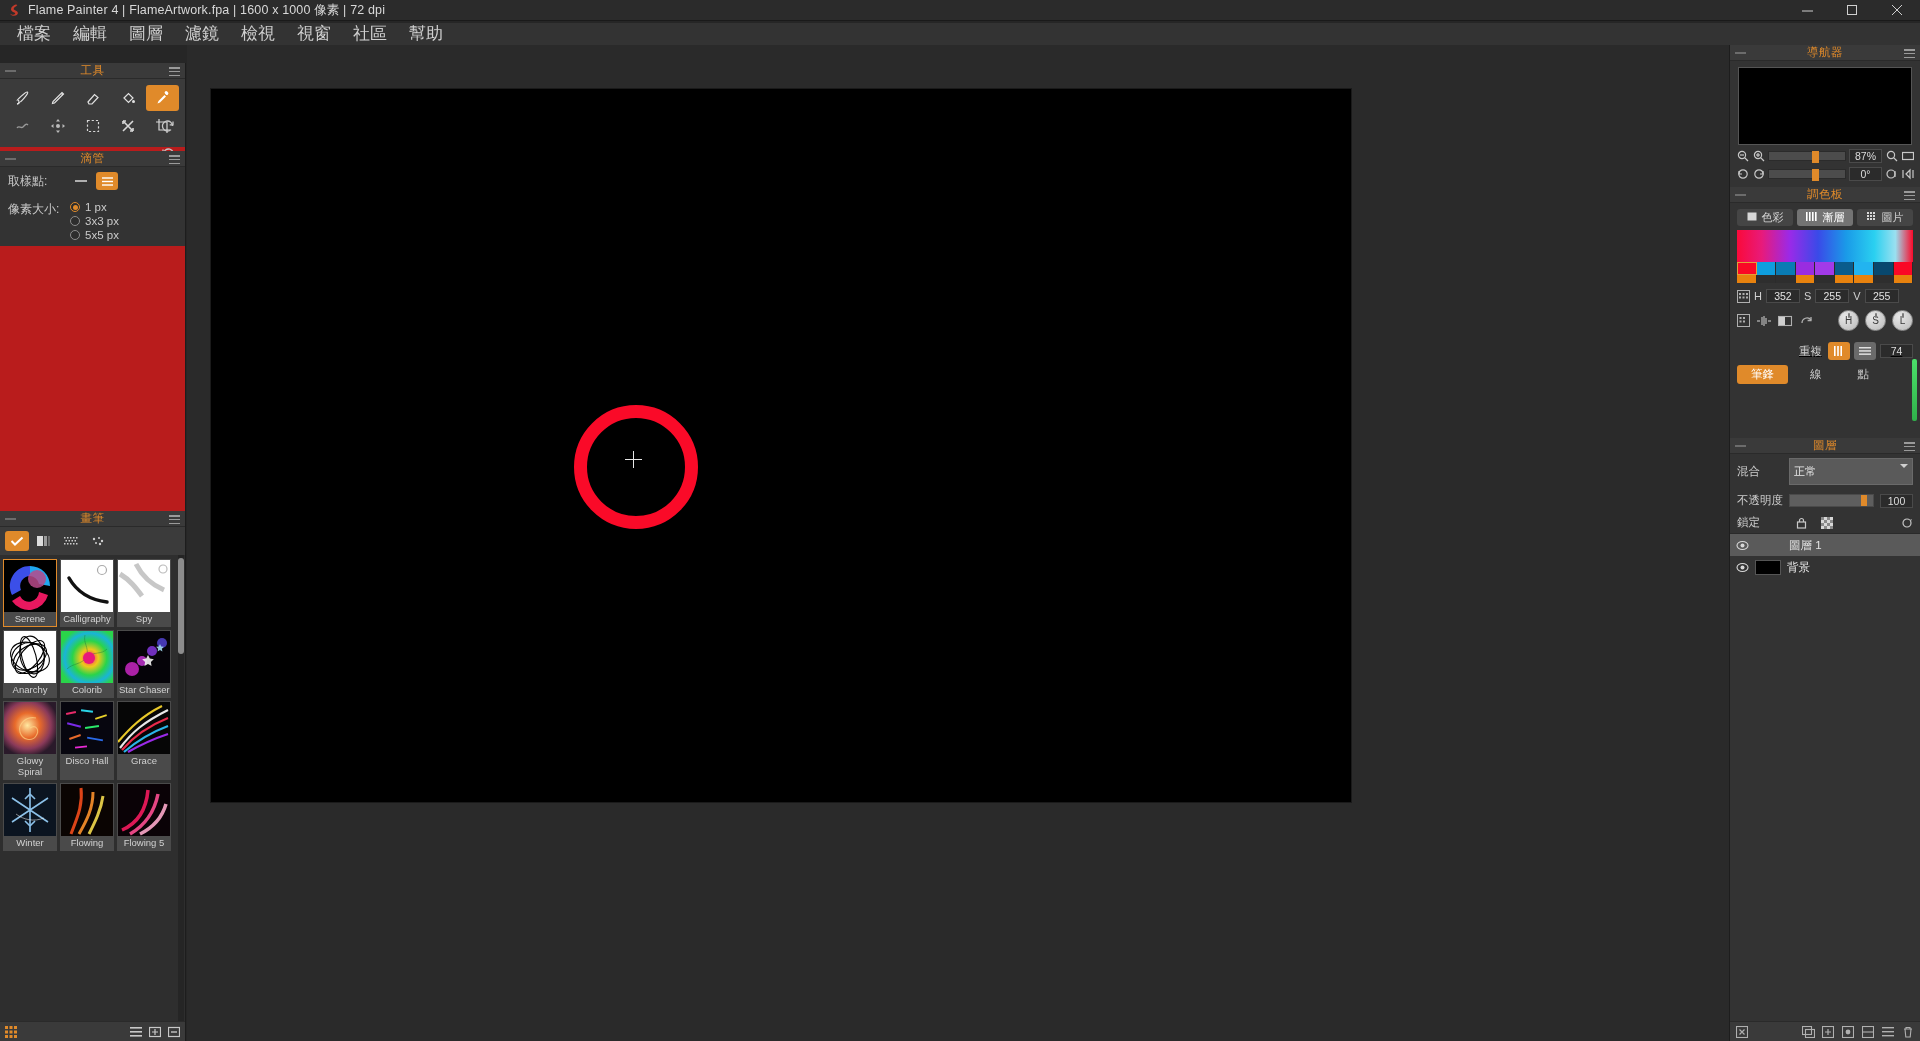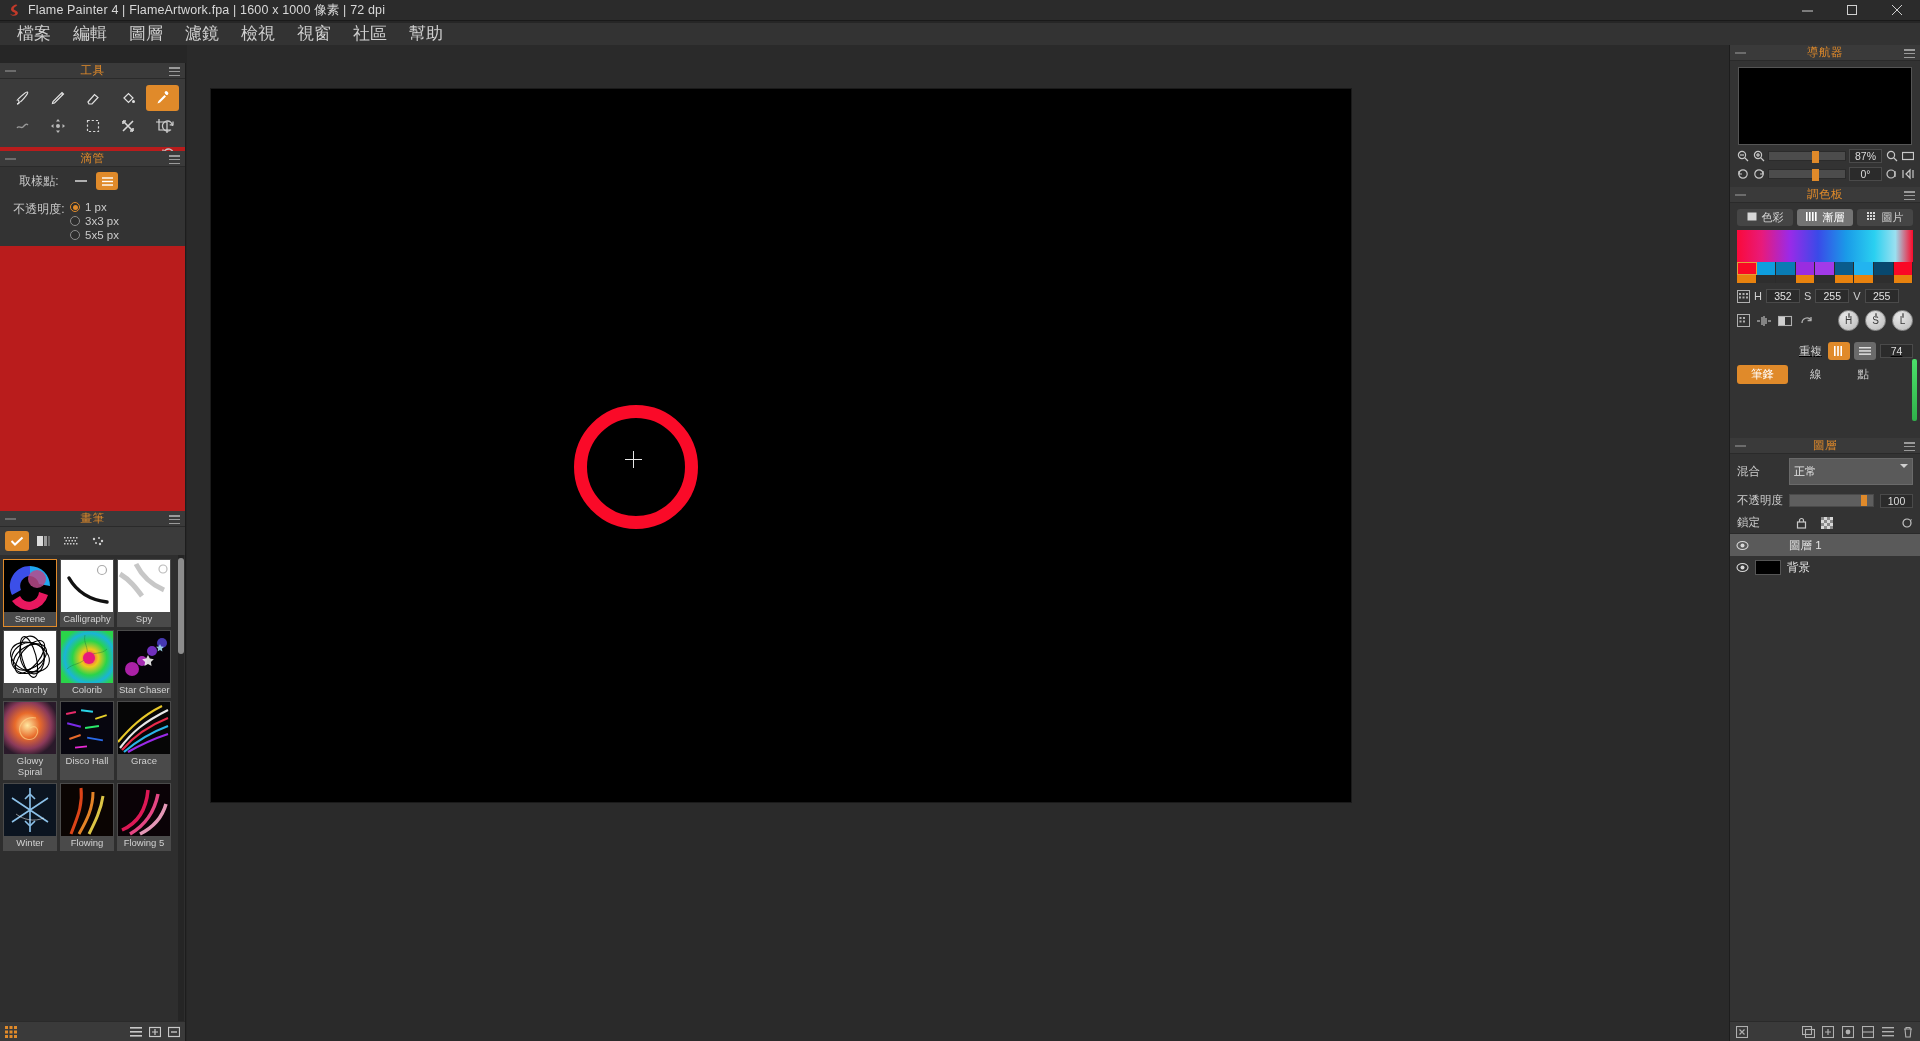--- a/index.html
+++ b/index.html
@@ -69,21 +69,21 @@
     display: flex; align-items: center; justify-content: center;
   }
   .tool-btn.sel { background: #e08a2a; }
   .tool-btn svg { display: block; }
   .tool-extra {
     position: absolute; right: 4px; width: 26px; height: 26px;
     display: flex; align-items: center; justify-content: center;
   }
 
   .sub-panel { background: #333333; }
-  .prop-row { display: flex; align-items: center; padding: 5px 8px; text-align: center; }
+  .prop-row { display: flex; align-items: center; padding: 5px 8px; }
   .prop-label { color: #c9c9c9; font-size: 12px; width: 62px; }
   .seg-row { display: flex; align-items: center; gap: 4px; }
   .seg-btn {
     width: 22px; height: 18px; border-radius: 3px; background: #474747;
     display: flex; align-items: center; justify-content: center;
   }
   .seg-btn.on { background: #e08a2a; }
   .radio-list { display: flex; flex-direction: column; gap: 2px; padding-top: 1px; }
   .radio-row { display: flex; align-items: center; gap: 5px; }
   .radio {
@@ -399,21 +399,21 @@
           <div class="seg-btn on">
             <svg width="13" height="11">
                 <line x1="1" y1="2" x2="12" y2="2" stroke="#fff" stroke-width="1.4"></line>
                 <line x1="1" y1="5.5" x2="12" y2="5.5" stroke="#fff" stroke-width="1.4"></line>
                 <line x1="1" y1="9" x2="12" y2="9" stroke="#fff" stroke-width="1.4"></line>
               </svg>
           </div>
         </div>
       </div>
       <div class="prop-row" style="align-items:flex-start;">
-        <span class="prop-label" style="padding-top:1px;">不透明度:</span>
+        <span class="prop-label" style="padding-top:1px;">像素大小:</span>
         <div class="radio-list">
           <div class="radio-row">
             <span class="radio on"></span>
             <span class="radio-txt">1 px</span>
           </div>
           <div class="radio-row">
             <span class="radio"></span>
             <span class="radio-txt">3x3 px</span>
           </div>
           <div class="radio-row">

